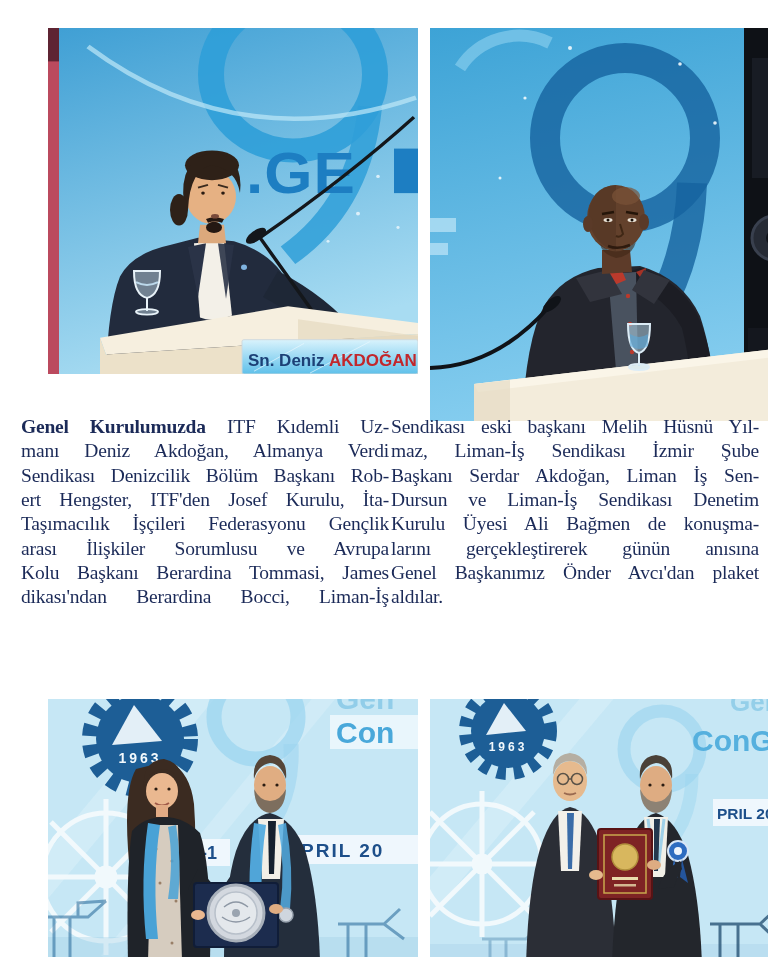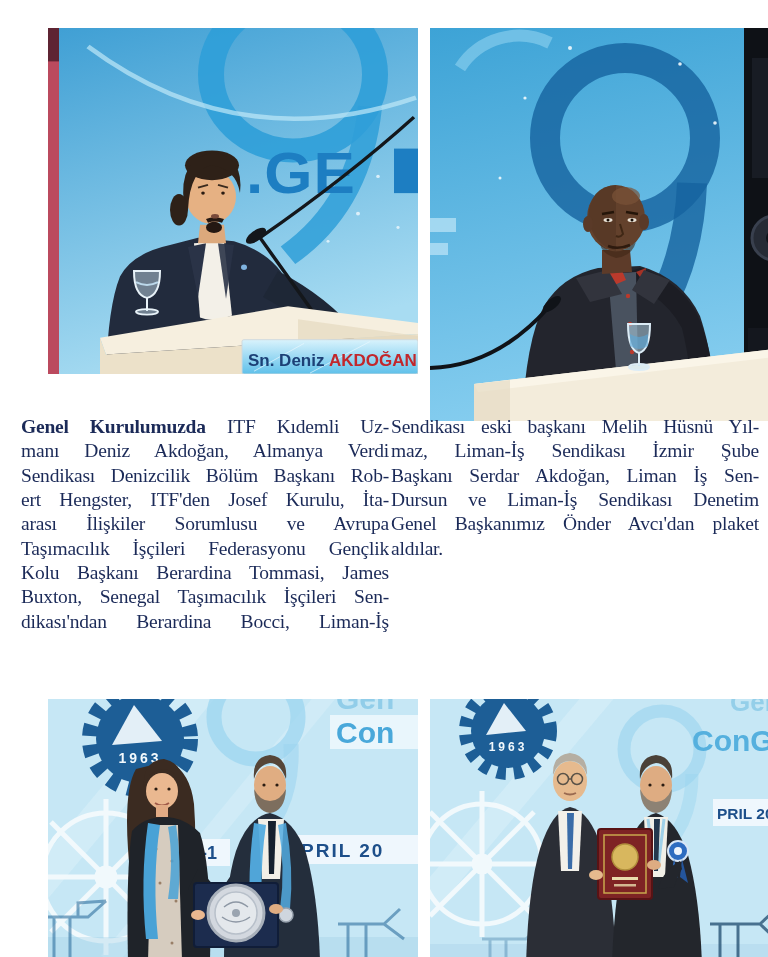--- a/index.html
+++ b/index.html
@@ -168,32 +168,33 @@
         <ellipse cx="209" cy="339" rx="10" ry="3"></ellipse>
       </g>
     </svg>
   </figure>
 
   <div class="col" id="col-left">
     <div class="ln"><b>Genel Kurulumuzda</b> <span>ITF Kıdemli Uz-</span></div>
     <div class="ln">manı Deniz Akdoğan, Almanya Verdi</div>
     <div class="ln">Sendikası Denizcilik Bölüm Başkanı Rob-</div>
     <div class="ln">ert Hengster, ITF'den Josef Kurulu, İta-</div>
+    <div class="ln">Taşımacılık İşçileri Federasyonu Gençlik</div>
     <div class="ln">arası İlişkiler Sorumlusu ve Avrupa</div>
-    <div class="ln">Taşımacılık İşçileri Federasyonu Gençlik</div>
     <div class="ln">Kolu Başkanı Berardina Tommasi, James</div>
-    <div class="ln">Buxton, Senegal Taşımacılık İşçileri Sen-</div>
     <div class="ln">dikası'ndan Berardina Bocci, Liman-İş</div>
   </div>
 
   <div class="col" id="col-right">
     <div class="ln">Sendikası eski başkanı Melih Hüsnü Yıl-</div>
     <div class="ln">maz, Liman-İş Sendikası İzmir Şube</div>
     <div class="ln">Başkanı Serdar Akdoğan, Liman İş Sen-</div>
     <div class="ln">Dursun ve Liman-İş Sendikası Denetim</div>
+    <div class="ln">Kurulu Üyesi Ali Bağmen de konuşma-</div>
+    <div class="ln">larını gerçekleştirerek günün anısına</div>
     <div class="ln">Genel Başkanımız Önder Avcı'dan plaket</div>
     <div class="ln last">aldılar.</div>
   </div>
 
   <figure class="photo" id="photo-bottom-left">
     <svg viewBox="0 0 370 262" preserveAspectRatio="none">
       <rect width="370" height="262" fill="#c6e7f5"></rect>
       <path d="M -20 200 L 180 -40" stroke="#e8f6fc" stroke-width="30" opacity="0.35"></path>
       <path d="M 60 262 L 300 -30" stroke="#e8f6fc" stroke-width="18" opacity="0.3"></path>
       <circle cx="208" cy="18" r="42" fill="none" stroke="#9ad4ef" stroke-width="15" opacity="0.7"></circle>

